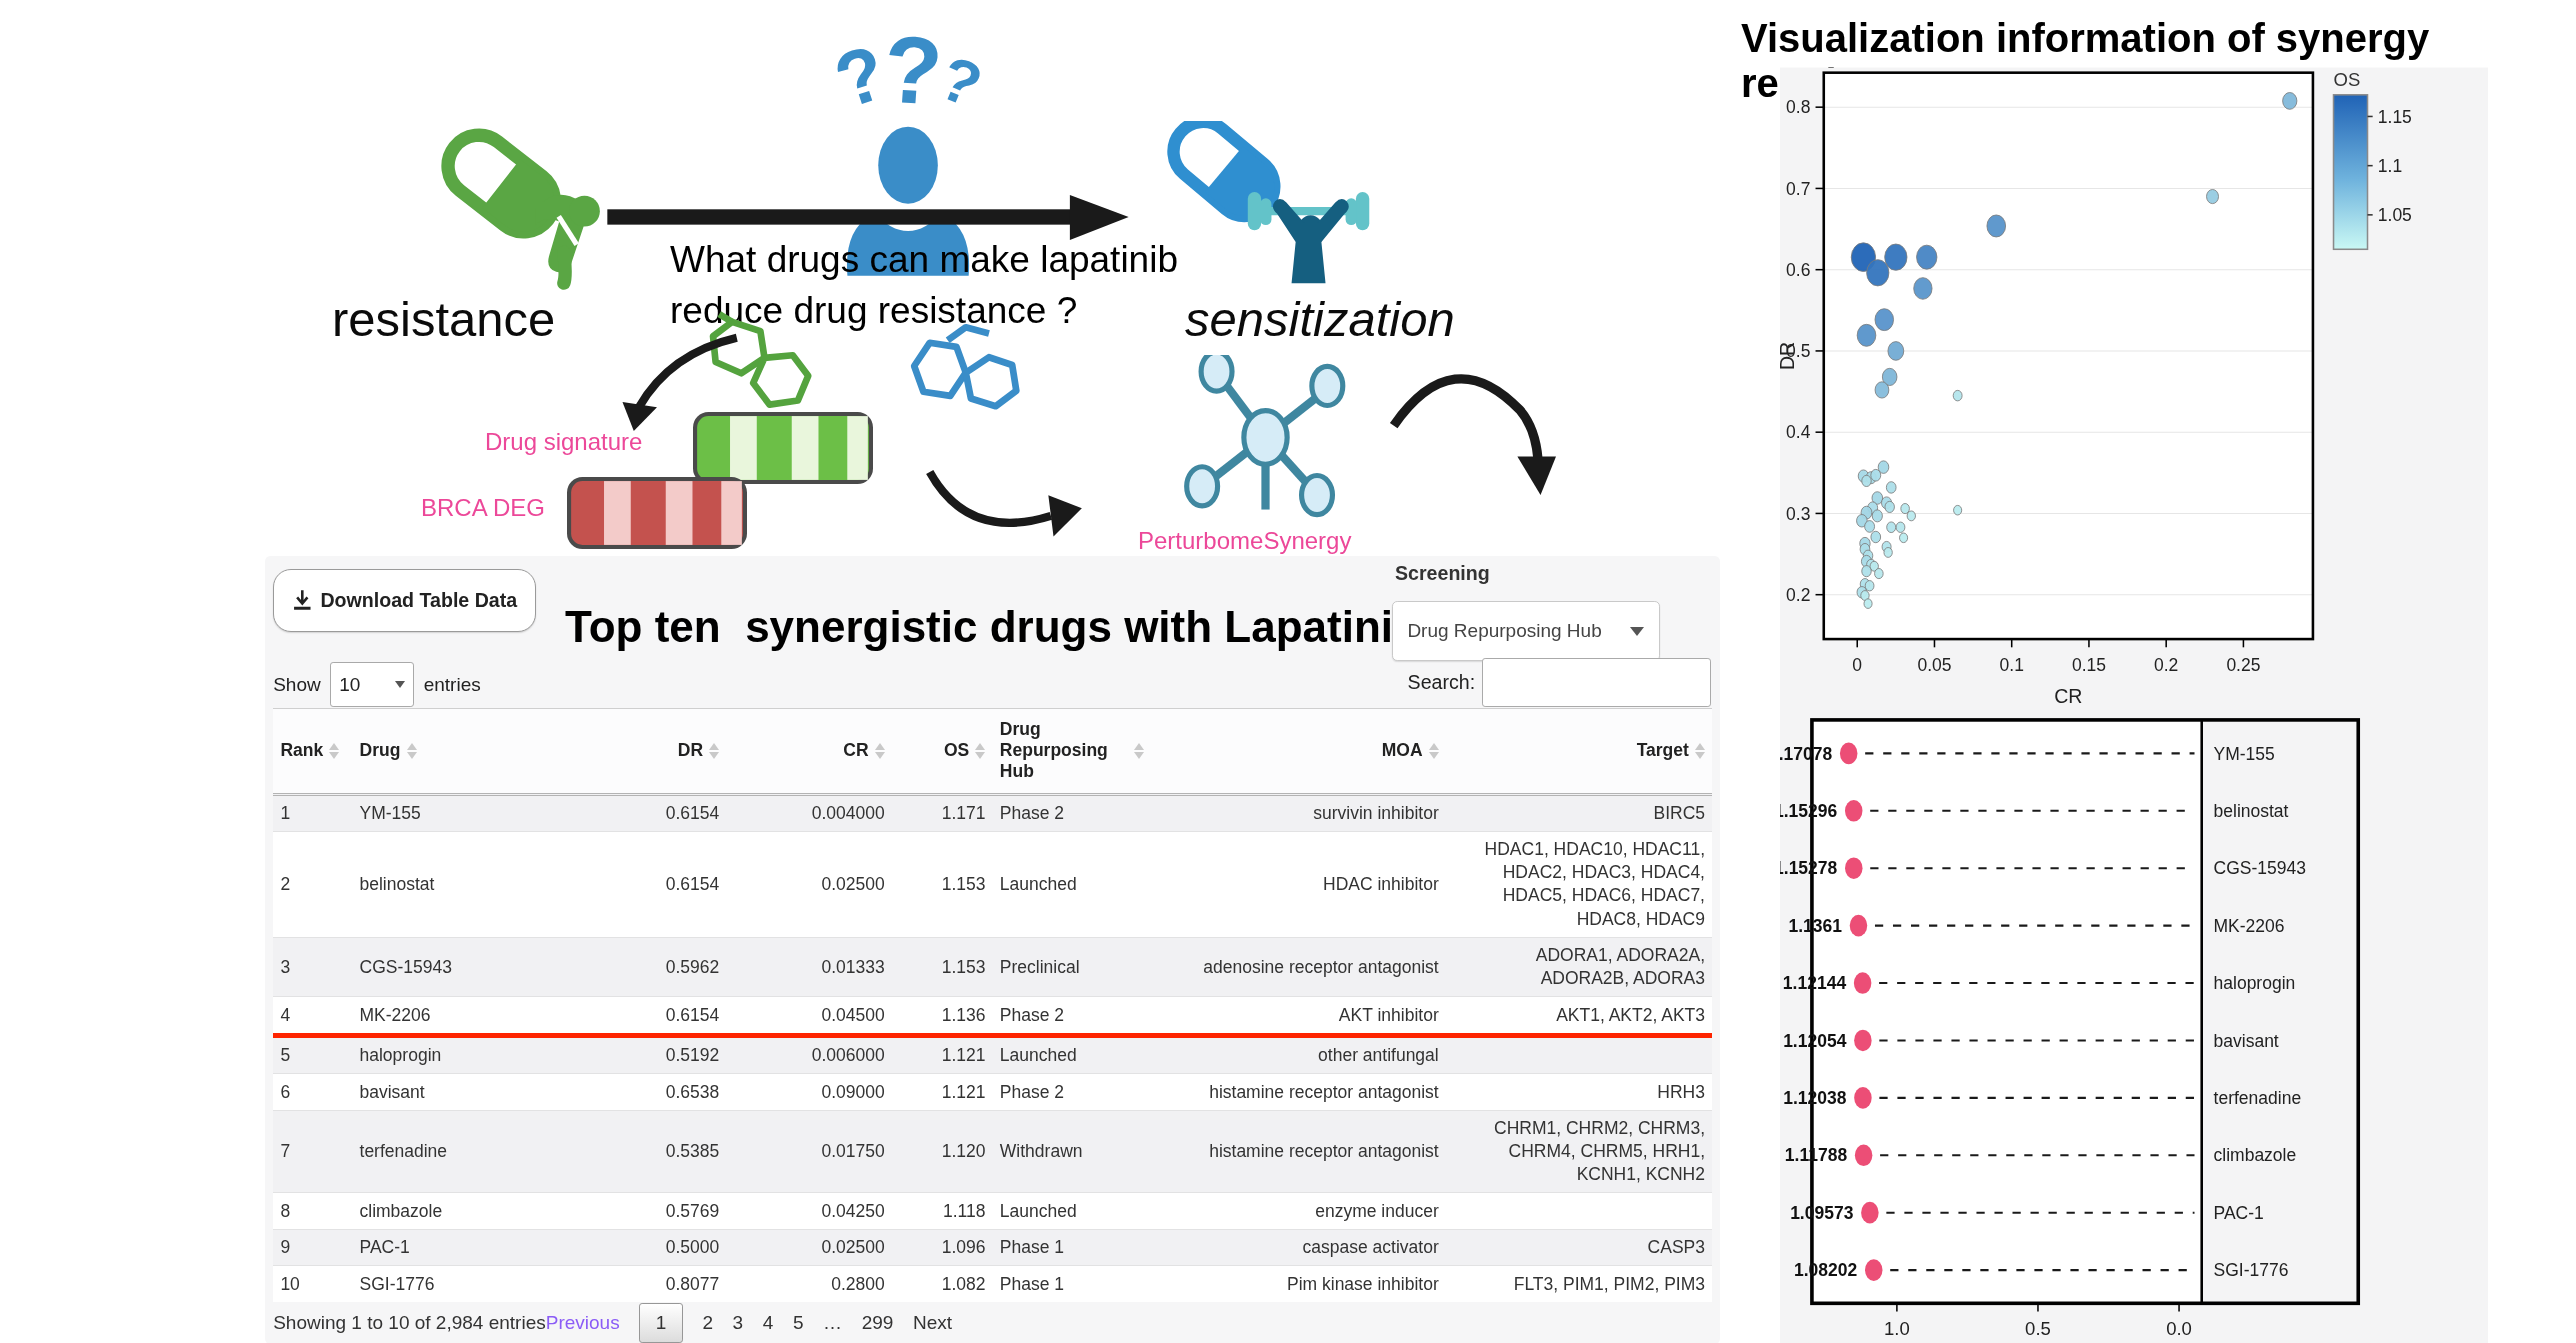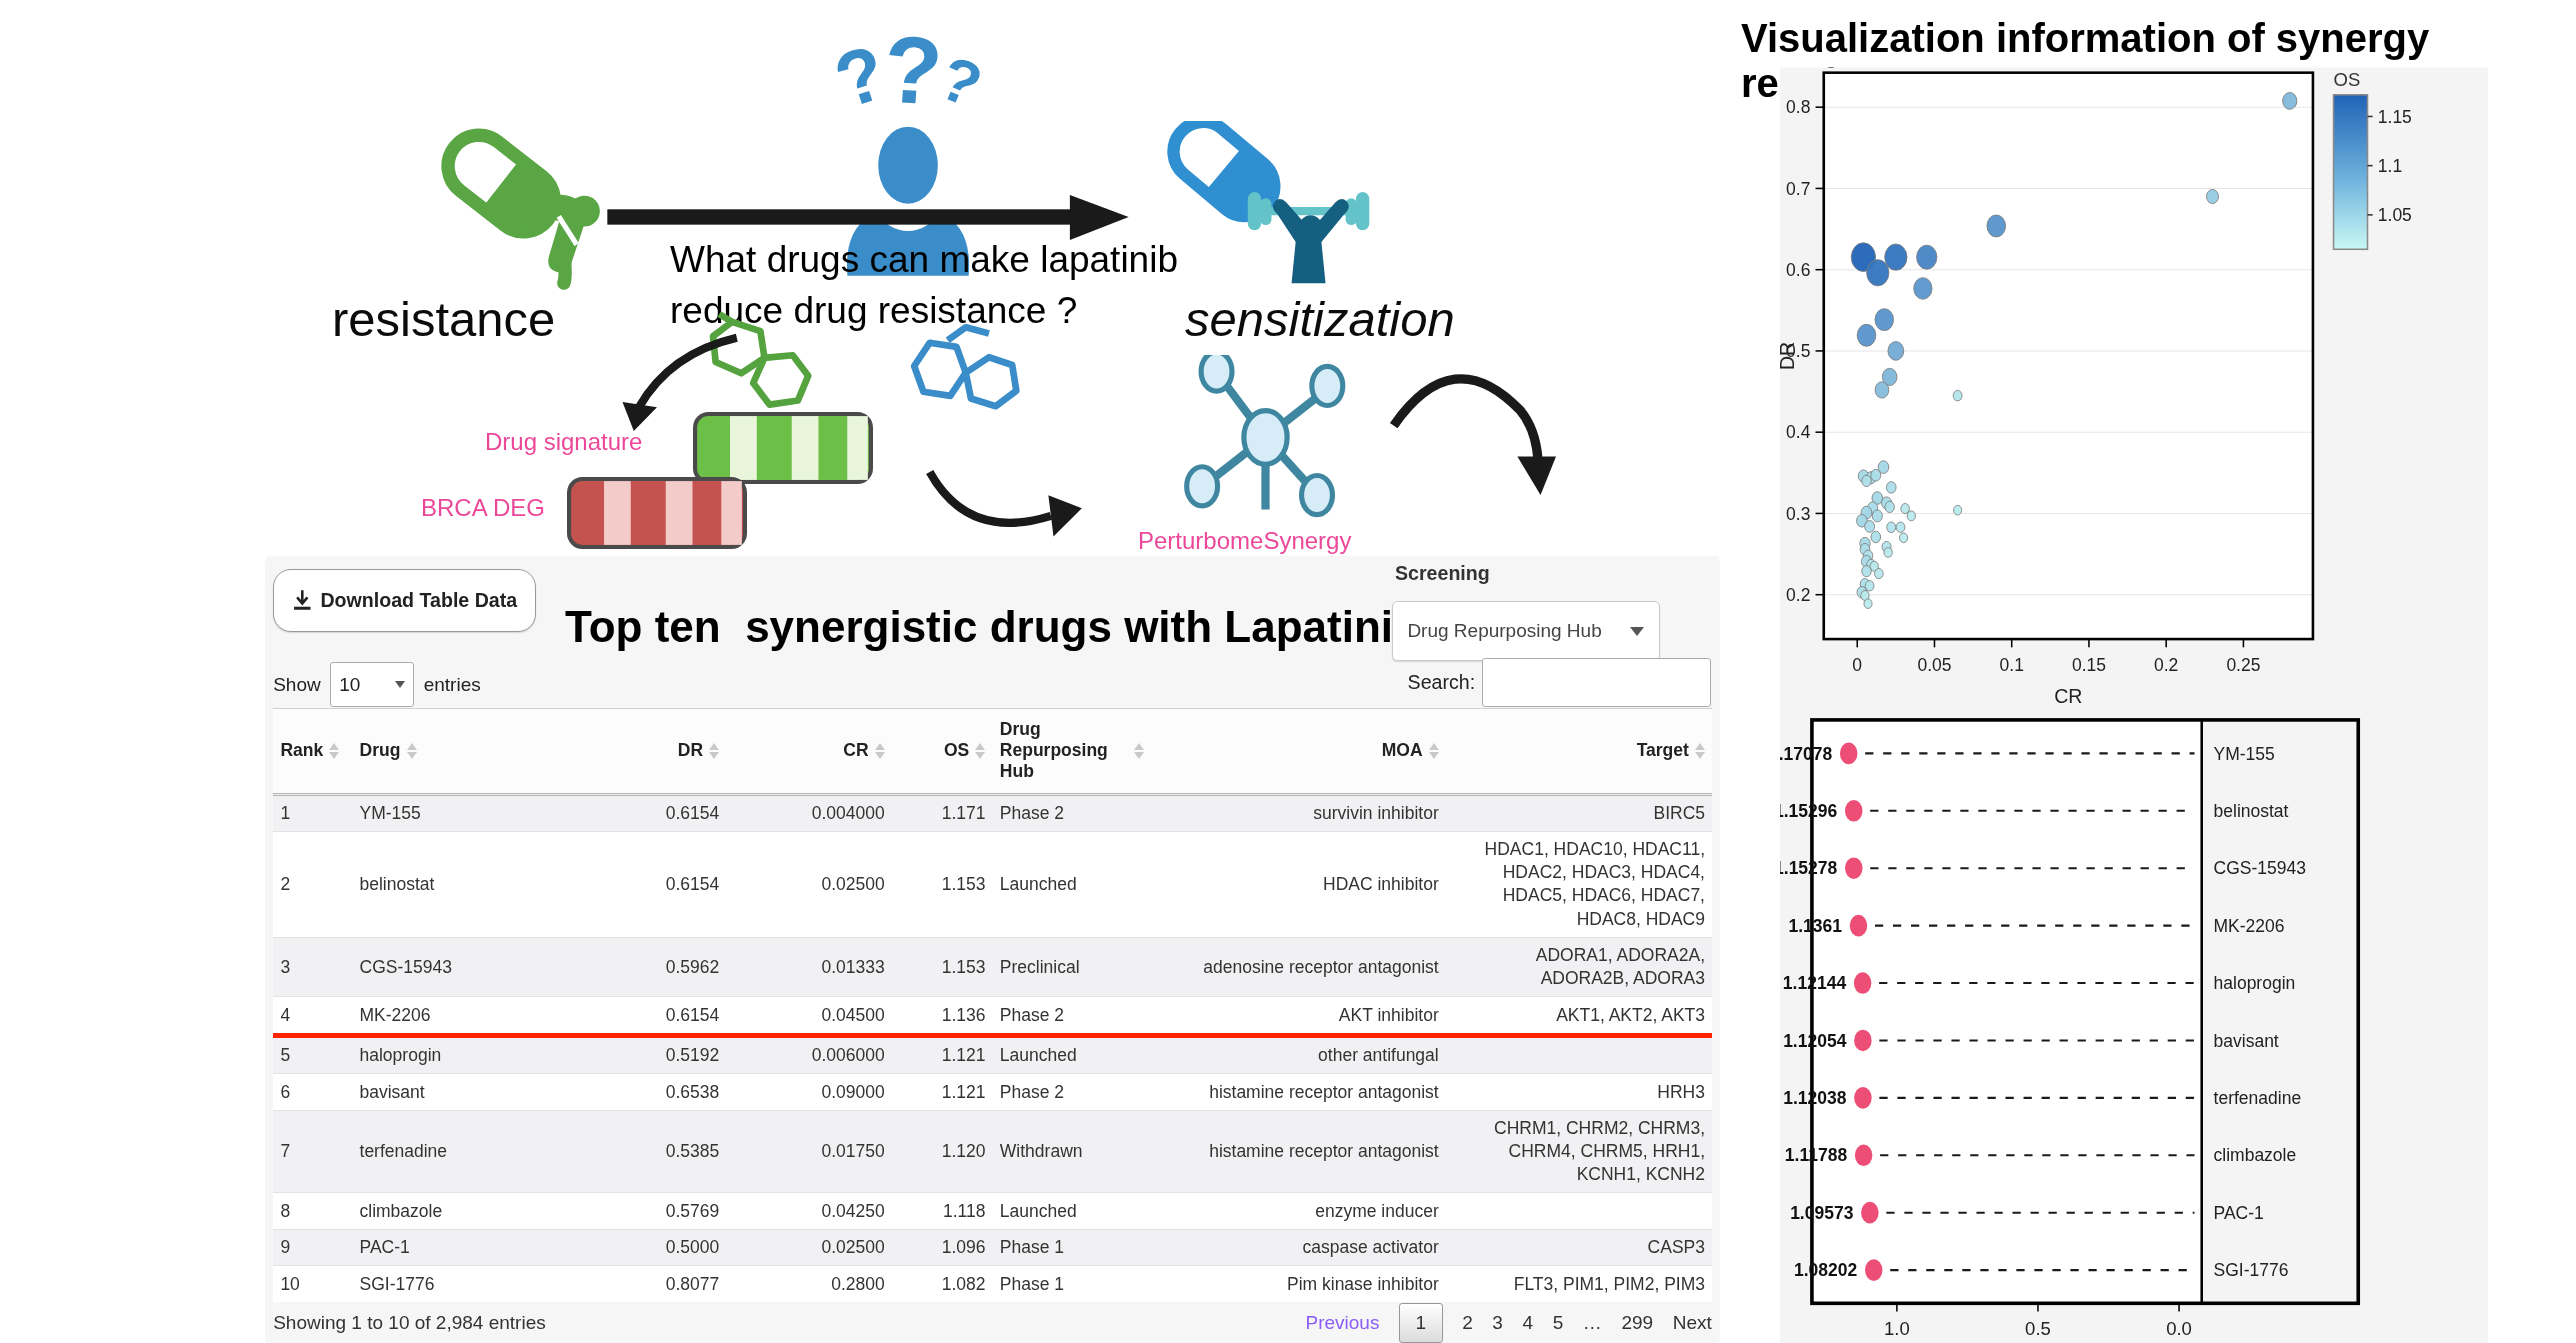--- a/index.html
+++ b/index.html
@@ -49,21 +49,21 @@
   table.grid tr.red-under td{border-bottom:5.2px solid #fe2400;}
   .ta-r{text-align:right;} .ta-l{text-align:left;}
   .th-flex{display:flex;align-items:center;gap:6.2px;}
   .th-flex.right{justify-content:flex-end;}
   .sort-icon{display:inline-flex;flex-direction:column;gap:2.6px;}
   .sort-icon i{width:0;height:0;border-left:5.7px solid transparent;border-right:5.7px solid transparent;display:block;}
   .sort-icon .up{border-bottom:7.2px solid #c9c9c9;}
   .sort-icon .dn{border-top:7.2px solid #c9c9c9;}
 
   .table-footer{position:absolute;left:8.2px;right:8.2px;top:747px;display:flex;
-                justify-content:space-between;align-items:center;font-size:19px;color:#333;}
+                align-items:center;font-size:19px;color:#333;}
   .pager{display:flex;align-items:center;gap:19.6px;}
   .pager .pg{color:#333;cursor:pointer;}
   .pager .muted{color:#8b5cf6;}
   .pager .active{border:1px solid #979797;border-radius:3.1px;padding:8.2px 15.5px;
                  background:linear-gradient(#ffffff,#dcdcdc);color:#333;}
 
   
   .viz-title{position:absolute;left:1741px;top:15.5px;width:762px;font-size:40px;font-weight:bold;color:#000;}
   svg text{font-family:"Liberation Sans","DejaVu Sans",sans-serif;}
 </style>

